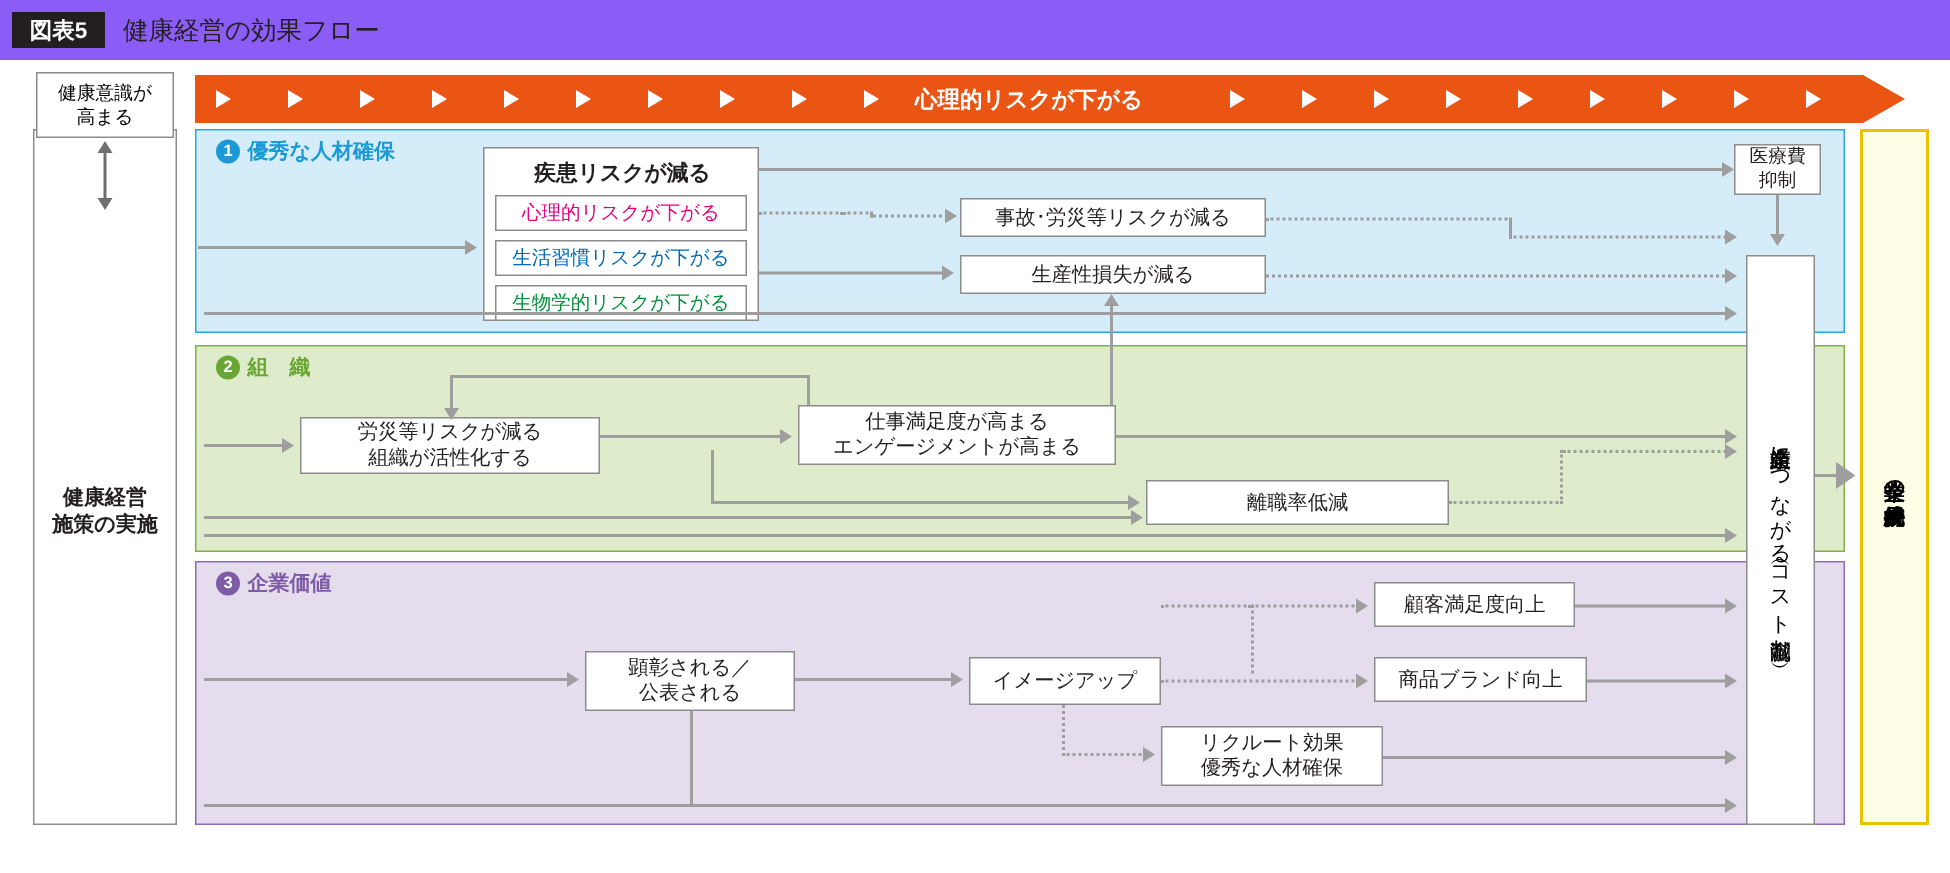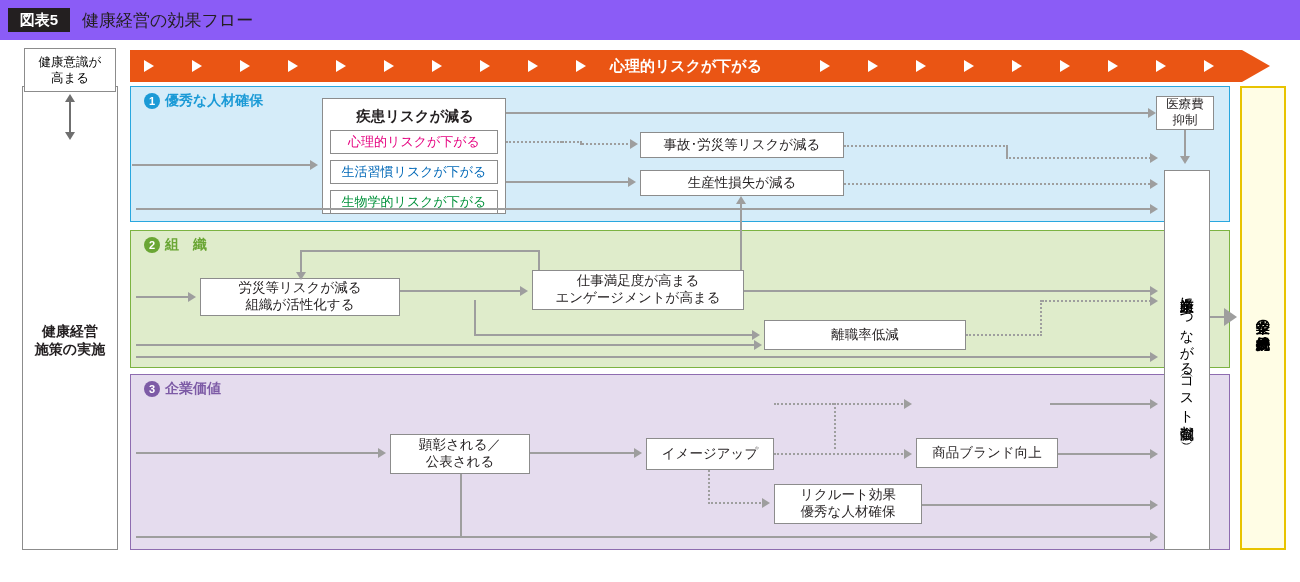--- a/index.html
+++ b/index.html
@@ -164,20 +164,23 @@
     <span>離職率低減</span>
   </div>
 
   <div class="box" style="left:390px;top:434px;width:140px;height:40px;">
     <span style="white-space:pre-line">顕彰される／
 公表される</span>
   </div>
   <div class="box" style="left:646px;top:438px;width:128px;height:32px;">
     <span>イメージアップ</span>
   </div>
+  <div class="box" style="left:916px;top:388px;width:134px;height:30px;">
+    <span>顧客満足度向上</span>
+  </div>
   <div class="box" style="left:916px;top:438px;width:142px;height:30px;">
     <span>商品ブランド向上</span>
   </div>
   <div class="box" style="left:774px;top:484px;width:148px;height:40px;">
     <span style="white-space:pre-line">リクルート効果
 優秀な人材確保</span>
   </div>
 
   <div class="vbox" style="left:1164px;top:170px;width:46px;height:380px;background:#ffffff;border:1px solid #8c8c8c;">
     <span>企業業績向上につながる（コスト削減含む）</span>

